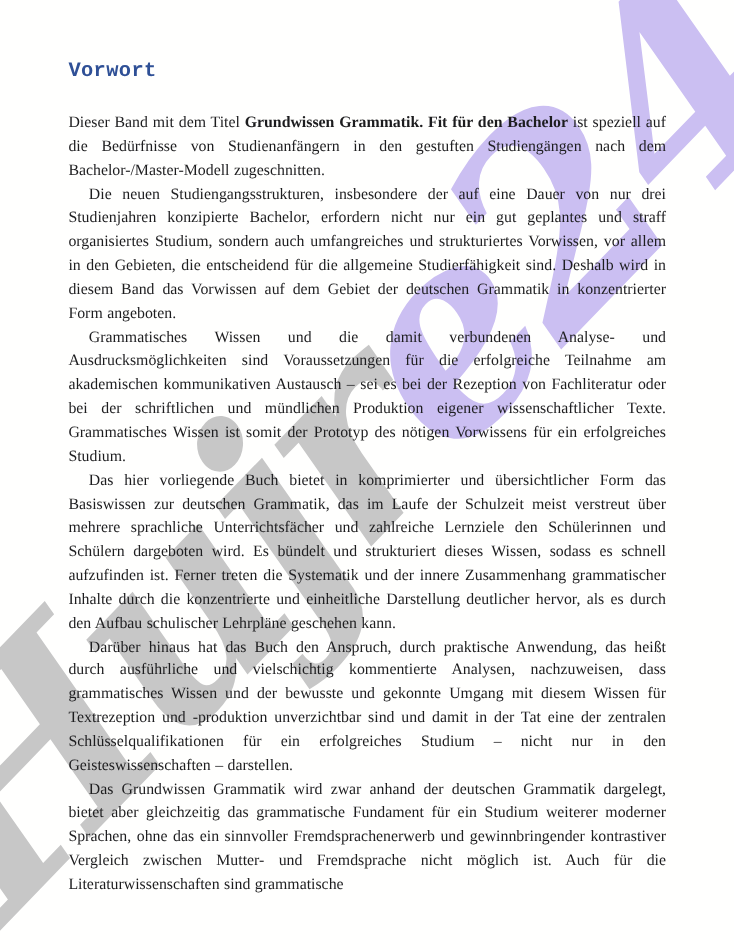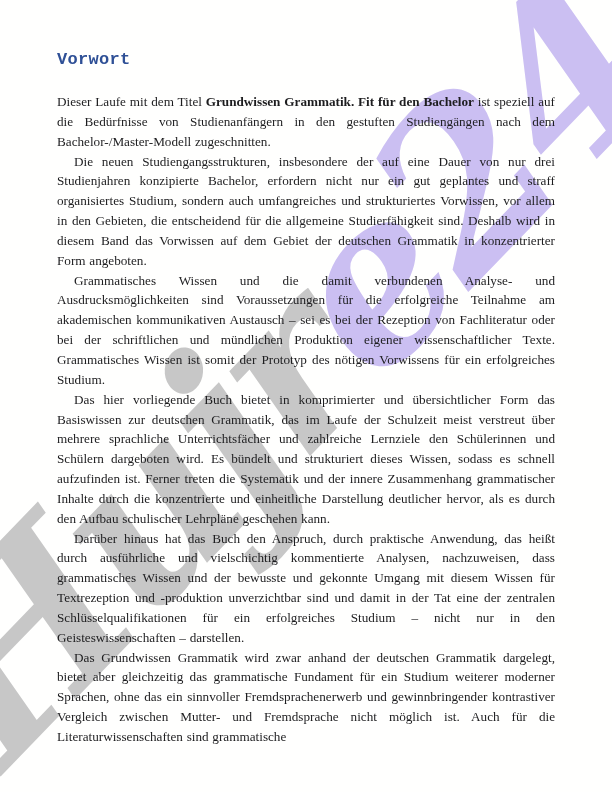--- a/index.html
+++ b/index.html
@@ -64,21 +64,21 @@
 <body>
 
 <div class="page">
 
   <div class="watermark" aria-hidden="true"><span class="wm-gray">Hujr</span><span class="wm-purple">e24</span></div>
 
   <div class="content">
 
     <h1 class="title">Vorwort</h1>
 
-    <p class="para no-indent"><span>Dieser Laufe mit dem Titel </span><strong>Grundwissen Grammatik. Fit für den Bachelor</strong><span> ist speziell auf die Bedürfnisse von Studienanfängern in den gestuften Studiengängen nach dem Bachelor-/Master-Modell zugeschnitten.</span></p>
+    <p class="para no-indent"><span>Dieser Band mit dem Titel </span><strong>Grundwissen Grammatik. Fit für den Bachelor</strong><span> ist speziell auf die Bedürfnisse von Studienanfängern in den gestuften Studiengängen nach dem Bachelor-/Master-Modell zugeschnitten.</span></p>
 
     <p class="para">Die neuen Studiengangsstrukturen, insbesondere der auf eine Dauer von nur drei Studienjahren konzipierte Bachelor, erfordern nicht nur ein gut geplantes und straff organisiertes Studium, sondern auch umfangreiches und strukturiertes Vorwissen, vor allem in den Gebieten, die entscheidend für die allgemeine Studierfähigkeit sind. Deshalb wird in diesem Band das Vorwissen auf dem Gebiet der deutschen Grammatik in konzentrierter Form angeboten.</p>
 
     <p class="para">Grammatisches Wissen und die damit verbundenen Analyse- und Ausdrucksmöglichkeiten sind Voraussetzungen für die erfolgreiche Teilnahme am akademischen kommunikativen Austausch – sei es bei der Rezeption von Fachliteratur oder bei der schriftlichen und mündlichen Produktion eigener wissenschaftlicher Texte. Grammatisches Wissen ist somit der Prototyp des nötigen Vorwissens für ein erfolgreiches Studium.</p>
 
     <p class="para">Das hier vorliegende Buch bietet in komprimierter und übersichtlicher Form das Basiswissen zur deutschen Grammatik, das im Laufe der Schulzeit meist verstreut über mehrere sprachliche Unterrichtsfächer und zahlreiche Lernziele den Schülerinnen und Schülern dargeboten wird. Es bündelt und strukturiert dieses Wissen, sodass es schnell aufzufinden ist. Ferner treten die Systematik und der innere Zusammenhang grammatischer Inhalte durch die konzentrierte und einheitliche Darstellung deutlicher hervor, als es durch den Aufbau schulischer Lehrpläne geschehen kann.</p>
 
     <p class="para">Darüber hinaus hat das Buch den Anspruch, durch praktische Anwendung, das heißt durch ausführliche und vielschichtig kommentierte Analysen, nachzuweisen, dass grammatisches Wissen und der bewusste und gekonnte Umgang mit diesem Wissen für Textrezeption und -produktion unverzichtbar sind und damit in der Tat eine der zentralen Schlüsselqualifikationen für ein erfolgreiches Studium – nicht nur in den Geisteswissenschaften – darstellen.</p>
 
     <p class="para">Das Grundwissen Grammatik wird zwar anhand der deutschen Grammatik dargelegt, bietet aber gleichzeitig das grammatische Fundament für ein Studium weiterer moderner Sprachen, ohne das ein sinnvoller Fremdsprachenerwerb und gewinnbringender kontrastiver Vergleich zwischen Mutter- und Fremdsprache nicht möglich ist. Auch für die Literaturwissenschaften sind grammatische</p>

